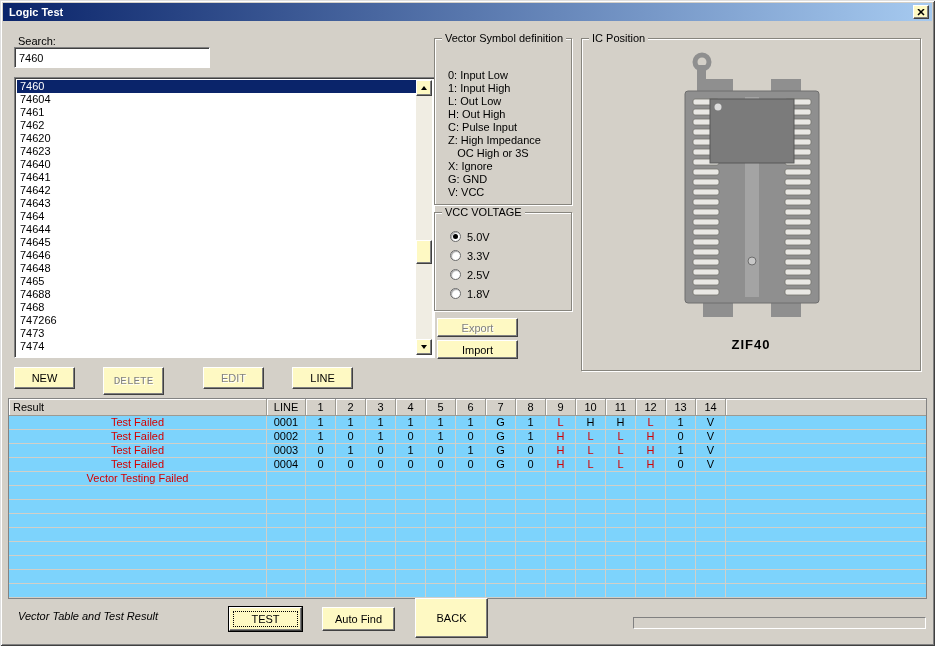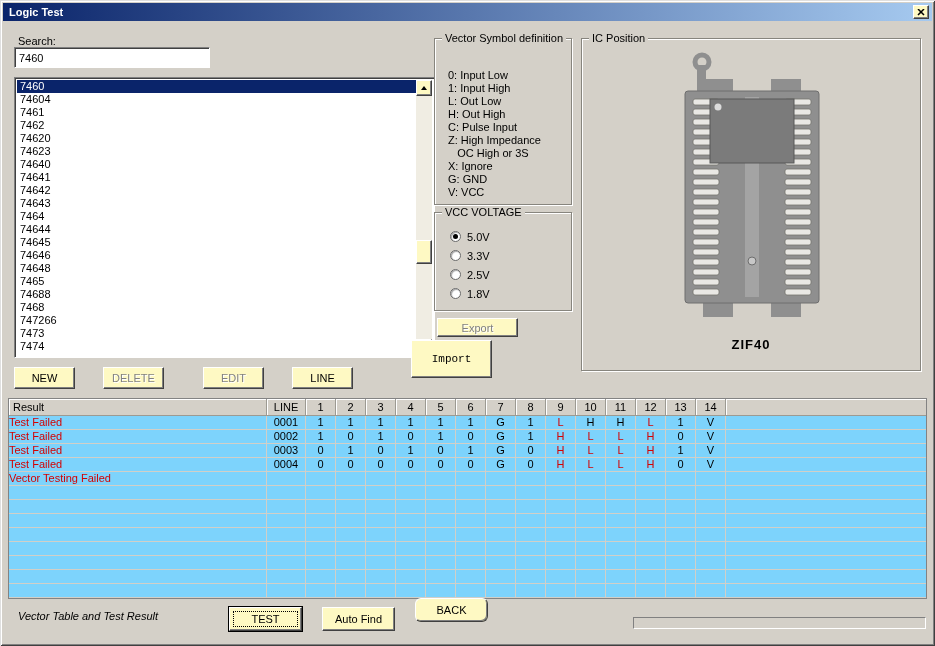--- a/index.html
+++ b/index.html
@@ -46,57 +46,57 @@
   .list-items { position: absolute; left: 2px; top: 2px; right: 18px; bottom: 2px; overflow: hidden; background: #fff; }
   .list-item { height: 13px; line-height: 13px; padding-left: 3px; }
   .list-item.selected { background: var(--selection, #0a246a); color: #fff; }
   .scrollbar { position: absolute; right: 2px; top: 2px; bottom: 2px; width: 16px; background: #f0ede3; }
   .sb-btn { position: absolute; left: 0; width: 16px; height: 16px; display: flex; align-items: center; justify-content: center; }
   .sb-up { top: 0; } .sb-down { bottom: 0; }
   .arrow-up { width: 0; height: 0; border-left: 3px solid transparent; border-right: 3px solid transparent; border-bottom: 4px solid #000; }
   .arrow-down { width: 0; height: 0; border-left: 3px solid transparent; border-right: 3px solid transparent; border-top: 4px solid #000; }
   .sb-thumb { position: absolute; left: 0; top: 160px; width: 16px; height: 24px; }
   .btn-new { left: 14px; top: 367px; width: 61px; height: 22px; }
-  .btn-delete { left: 103px; top: 367px; width: 61px; height: 22px; }
+  .btn-delete { left: 103px; top: 367px; width: 61px; height: 28px; font-family: Liberation Mono, monospace; }
   .btn-edit { left: 203px; top: 367px; width: 61px; height: 22px; }
   .btn-copy { left: 292px; top: 367px; width: 61px; height: 22px; }
   .group { position: absolute; border: 1px solid #87857e; box-shadow: inset 1px 1px 0 #fff, 1px 1px 0 #fff; }
   .group-title { position: absolute; top: -7px; left: 7px; background: var(--dialog-bg, #d4d0c8); padding: 0 3px; }
   .grp-symbols { left: 434px; top: 38px; width: 138px; height: 167px; }
   .grp-vcc { left: 434px; top: 212px; width: 138px; height: 99px; }
   .grp-ic { left: 581px; top: 38px; width: 340px; height: 333px; }
   .sym-lines { position: absolute; left: 13px; top: 30px; }
   .sym-line { line-height: 13px; white-space: pre; }
   .vcc-options { position: absolute; left: 15px; top: 18px; }
   .radio-row { display: flex; height: 19px; gap: 6px; }
   .radio { width: 11px; height: 11px; border-radius: 50%; background: #fff;
     border: 1px solid #6a6a6a; box-shadow: inset 1px 1px 1px rgba(0,0,0,.35); position: relative; flex: none; }
   .radio.checked::after { content: ""; position: absolute; left: 2px; top: 2px; width: 5px; height: 5px; border-radius: 50%; background: #000; }
   .btn-export { left: 437px; top: 318px; width: 81px; height: 19px; }
-  .btn-import { left: 411px; top: 340px; width: 81px; height: 38px; font-family: Liberation Mono, monospace; }
+  .btn-import { left: 437px; top: 340px; width: 81px; height: 19px; }
   .socket-svg { position: absolute; left: 0; top: 10px; }
   .zif-label { position: absolute; left: 0; right: 0; top: 298px; text-align: center; font-weight: bold; font-size: 13px; letter-spacing: 1px; }
   .table { position: absolute; left: 8px; top: 398px; width: 919px; height: 201px; background: #7dd3fc; border: 1px solid #838383; overflow: hidden; }
   .thead { display: flex; height: 17px; background: #d4d0c8; }
   .th { flex: none; border-right: 1px solid #9c9a92; border-bottom: 1px solid #9c9a92;
     box-shadow: inset 1px 1px 0 #fff; display: flex; align-items: center; justify-content: center; }
   .th.col-result { justify-content: flex-start; padding-left: 4px; }
   .tr { display: flex; height: 14px; }
   .td { flex: none; border-right: 1px solid #d2cfc7; border-bottom: 1px solid #d2cfc7;
     font-size: 11px; line-height: 13px; text-align: center; overflow: hidden; }
-  .td.col-result { text-align: left; }
+  .td.col-result { text-align: center; }
   .col-result { width: 258px; }
   .col-line { width: 39px; }
   .col-val { width: 30px; }
   .col-fill { flex: 1 1 auto; border-right: none; }
   .red { color: var(--error-red, #d40000); }
   .footer-caption { left: 18px; top: 610px; font-style: italic; }
   .btn-test { left: 229px; top: 607px; width: 73px; height: 24px; }
   .btn-autofind { left: 322px; top: 607px; width: 73px; height: 24px; }
-  .btn-back { left: 415px; top: 598px; width: 73px; height: 24px; border-radius: 6px; }
+  .btn-back { left: 415px; top: 598px; width: 73px; height: 40px; }
   .progress { position: absolute; left: 633px; top: 617px; width: 293px; height: 12px; background: #d4d0c8;
     border-top: 1px solid #808080; border-left: 1px solid #808080;
     border-right: 1px solid #ffffff; border-bottom: 1px solid #ffffff; }
 </style>
 </head>
 <body>
 
 <div class="dialog">
 
   <div class="titlebar">

